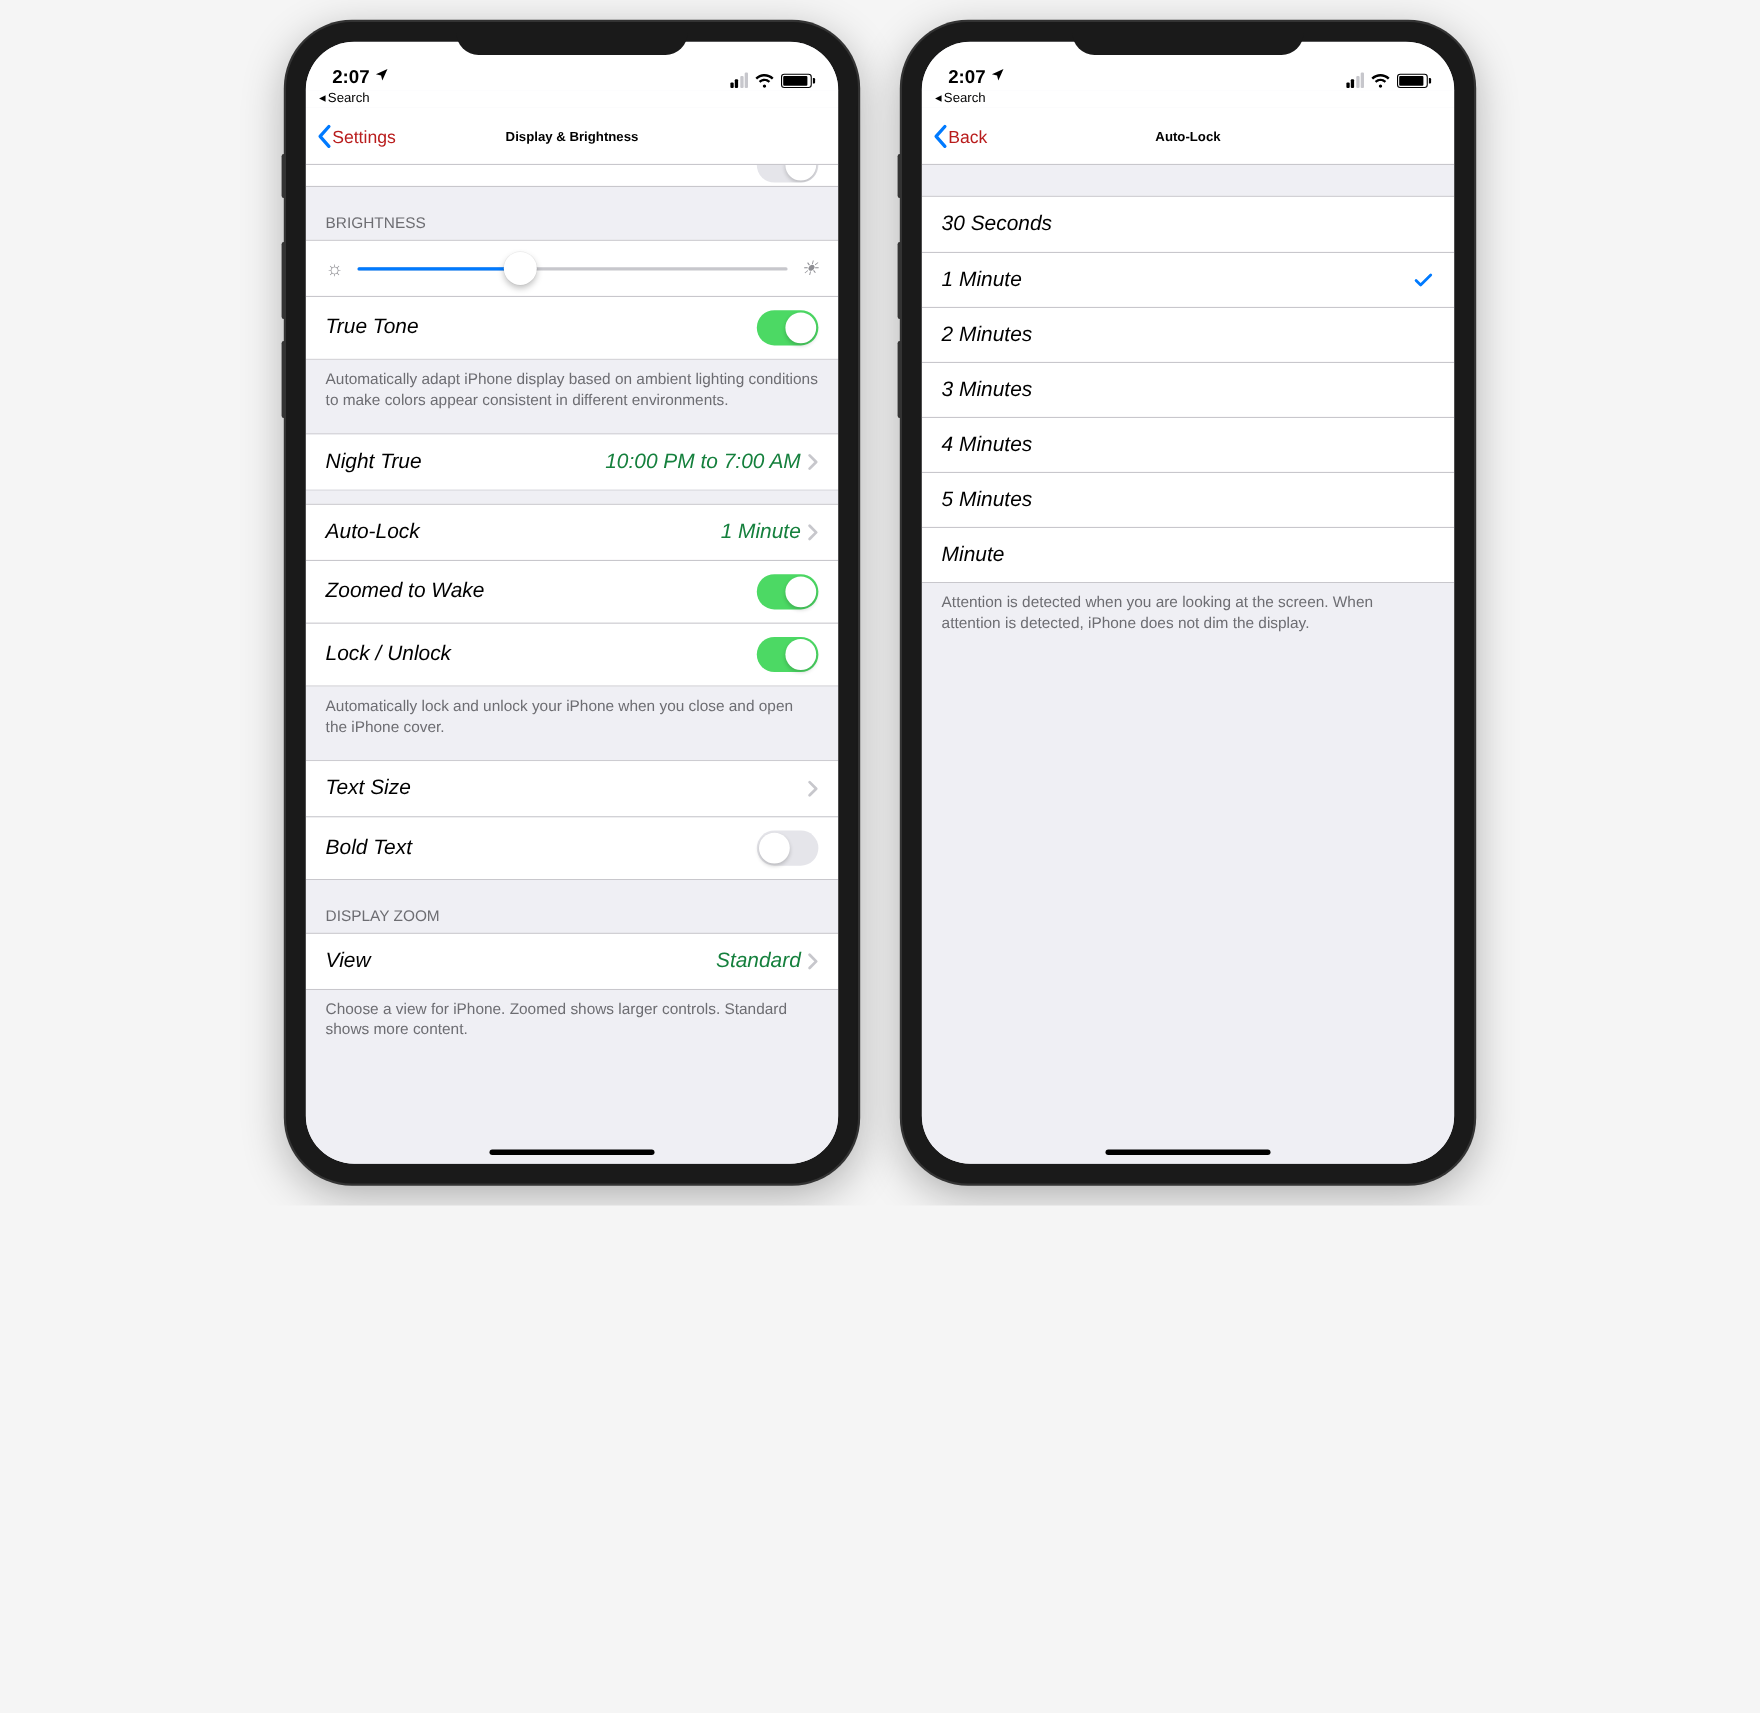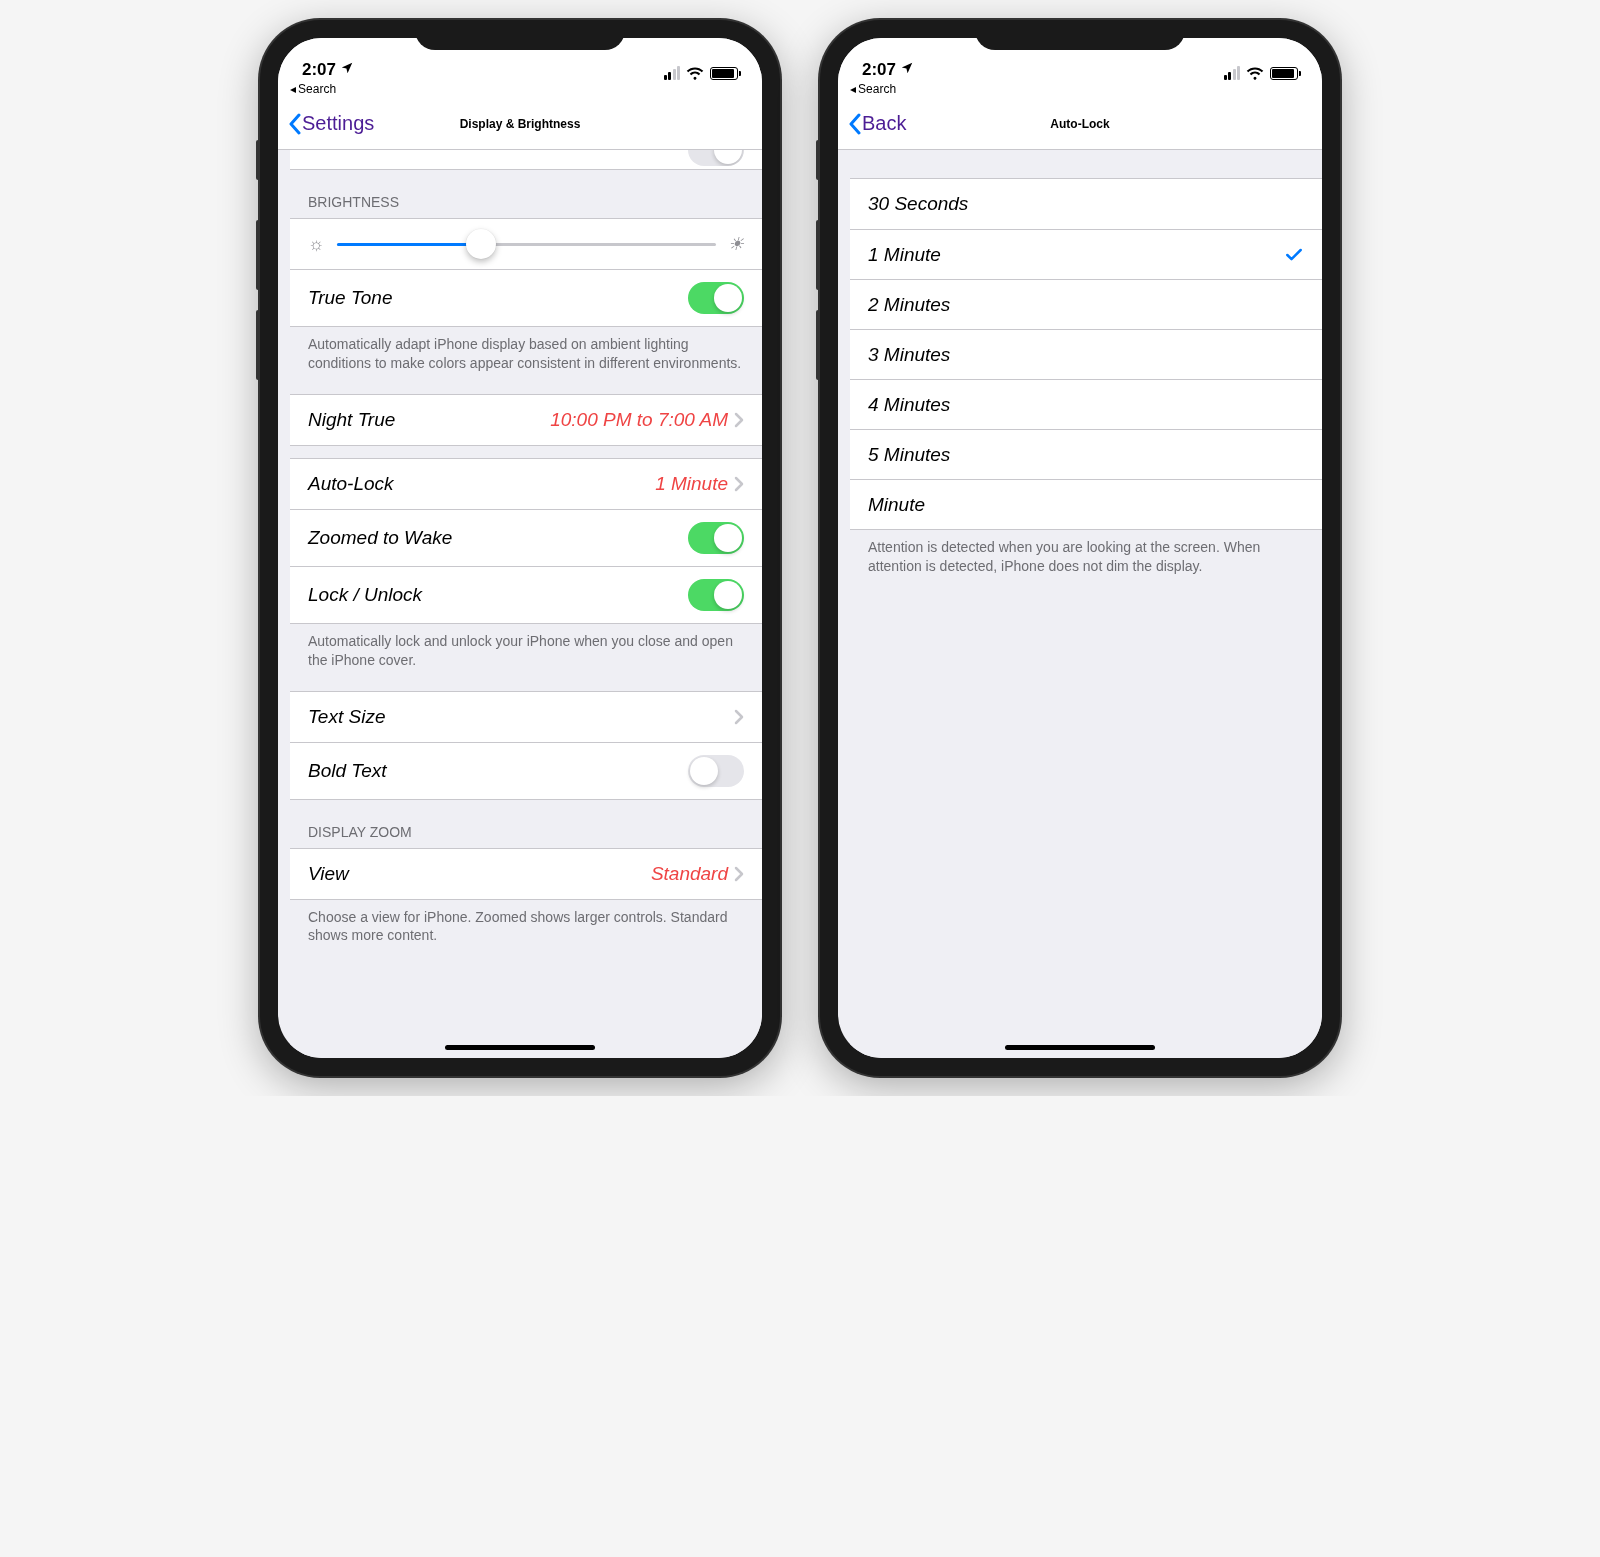--- a/index.html
+++ b/index.html
@@ -71,34 +71,34 @@
   .nav-bar {
     height: 52px;
     background: #fff;
     border-bottom: 1px solid #c8c7cc;
     display:flex;
     align-items:center;
     position:relative;
     padding:0 10px;
   }
   .nav-back {
-    color:#4c1d95;
-    font-size:20px;
+    color:#b91c1c;
+    font-size:16px;
     display:flex;
     align-items:flex-end;
   }
   .nav-back svg { width:14px; height:22px; }
   .nav-title {
     position:absolute; left:0; right:0;
     text-align:center;
     font-size:12px;
     font-weight:600;
     pointer-events:none;
   }
-  .content { flex:1; overflow:auto; background:#efeff4;margin-left:12px; }
+  .content { flex:1; overflow:auto; background:#efeff4; }
   .section-header {
     font-size:14px; color:#6d6d72;
     padding: 24px 18px 8px;
     text-transform:uppercase;
   }
   .section-footer {
     font-size:14px; color:#6d6d72;
     padding: 8px 18px 21px;
     line-height:1.35;
   }
@@ -108,21 +108,21 @@
     padding: 12px 18px;
     display:flex;
     align-items:center;
     justify-content:space-between;
     font-size:19px;
     border-top:1px solid #c8c7cc;
     background:#fff;
   }
   .row:first-child { border-top:none; }
   .row-label { flex:1; }
-  .row-detail { color:#ef4444; font-size:19px; display:flex; align-items:center; gap:6px; }
+  .row-detail { color:#15803d; font-size:19px; display:flex; align-items:center; gap:6px; }
   .chevron { color:#c7c7cc; }
   .chevron svg { width:10px; height:16px; display:block; }
   .toggle {
     width:56px; height:32px; border-radius:16px;
     background:#e5e5ea; position:relative; flex-shrink:0;
   }
   .toggle.on { background:#4cd964; }
   .toggle .knob {
     position:absolute; top:2px; width:28px; height:28px;
     background:#fff; border-radius:50%;

